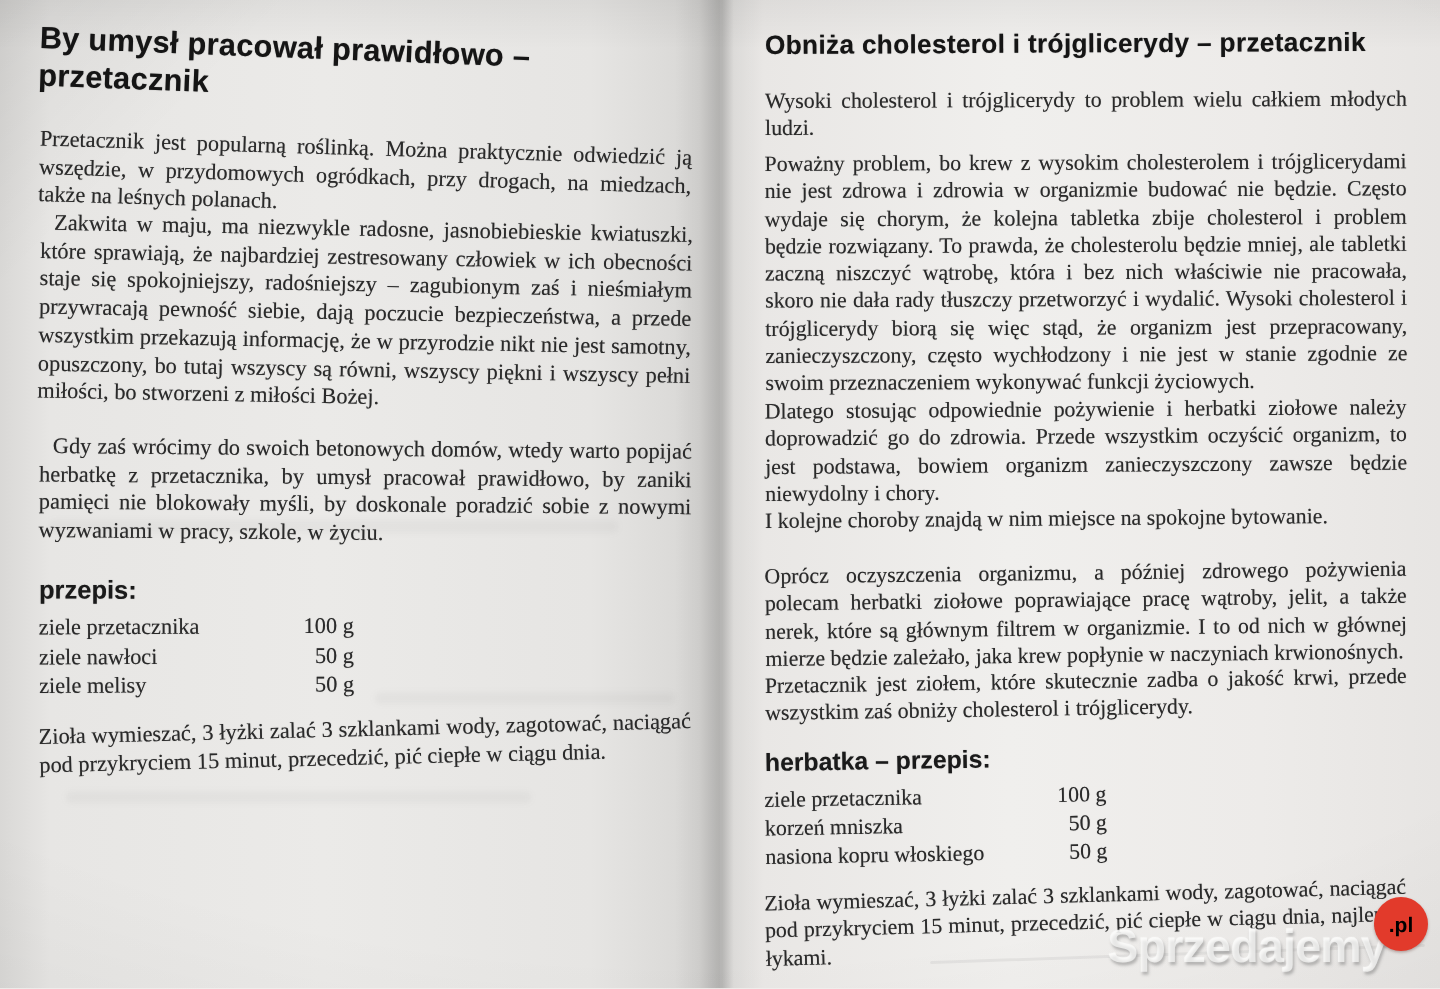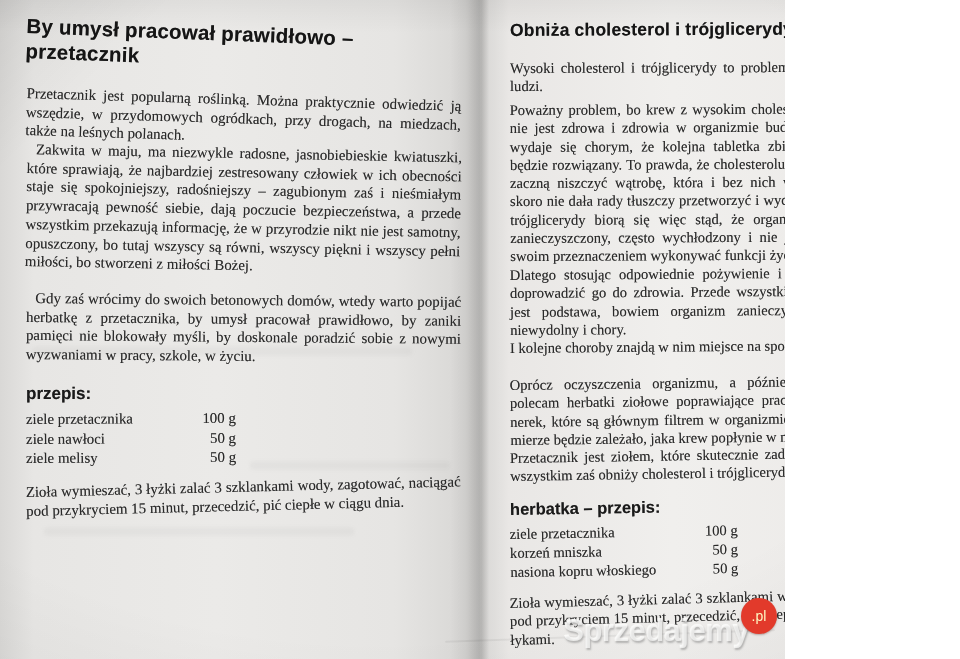--- a/index.html
+++ b/index.html
@@ -3,21 +3,21 @@
 <meta charset="utf-8">
 <style>
   html, body {
     margin: 0; padding: 0;
     width: 960px; height: 659px;
     overflow: hidden;
     font-family: "Liberation Serif", serif;
   }
   .photo {
     position: relative;
-    width: 785px; height: 659px;
+    width: 960px; height: 659px;
     background: #e6e5e3;
     overflow: hidden;
   }
   .page {
     position: absolute; top: 0; height: 659px;
     box-sizing: border-box;
     color: #2a2a2a;
   }
   .page-left {
     left: 0; width: 480px;
@@ -117,23 +117,23 @@
     color: rgba(252,252,250,0.68);
     text-shadow: 1px 2px 2px rgba(110,110,110,0.45), 0 0 1px rgba(255,255,255,0.7);
     margin-right: 26px;
   }
   .wm-badge {
     position: absolute;
     right: -2px; top: -15px;
     width: 36px; height: 36px;
     border-radius: 50%;
     background: #e23a2b;
-    color: #fef9c3;
+    color: #000000;
     font-size: 14px;
-    font-weight: 400;
+    font-weight: 700;
     display: flex; align-items: center; justify-content: center;
     box-shadow: 0 1px 2px rgba(100,60,55,0.4);
   }
 </style>
 </head>
 <body>
 
 <div class="photo">
 
   <div class="page page-left">

